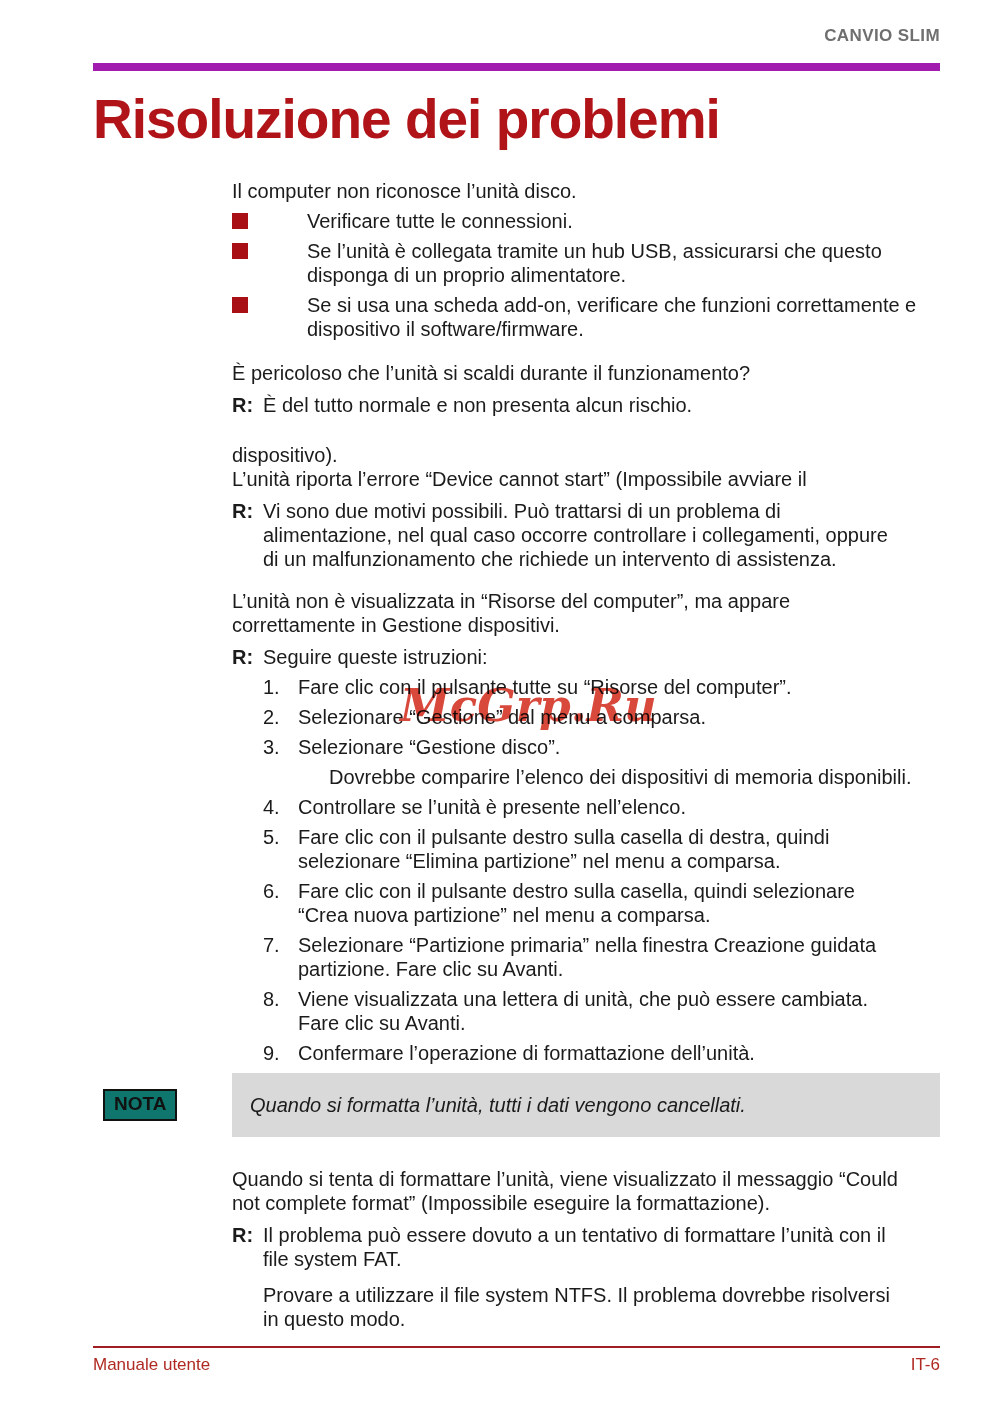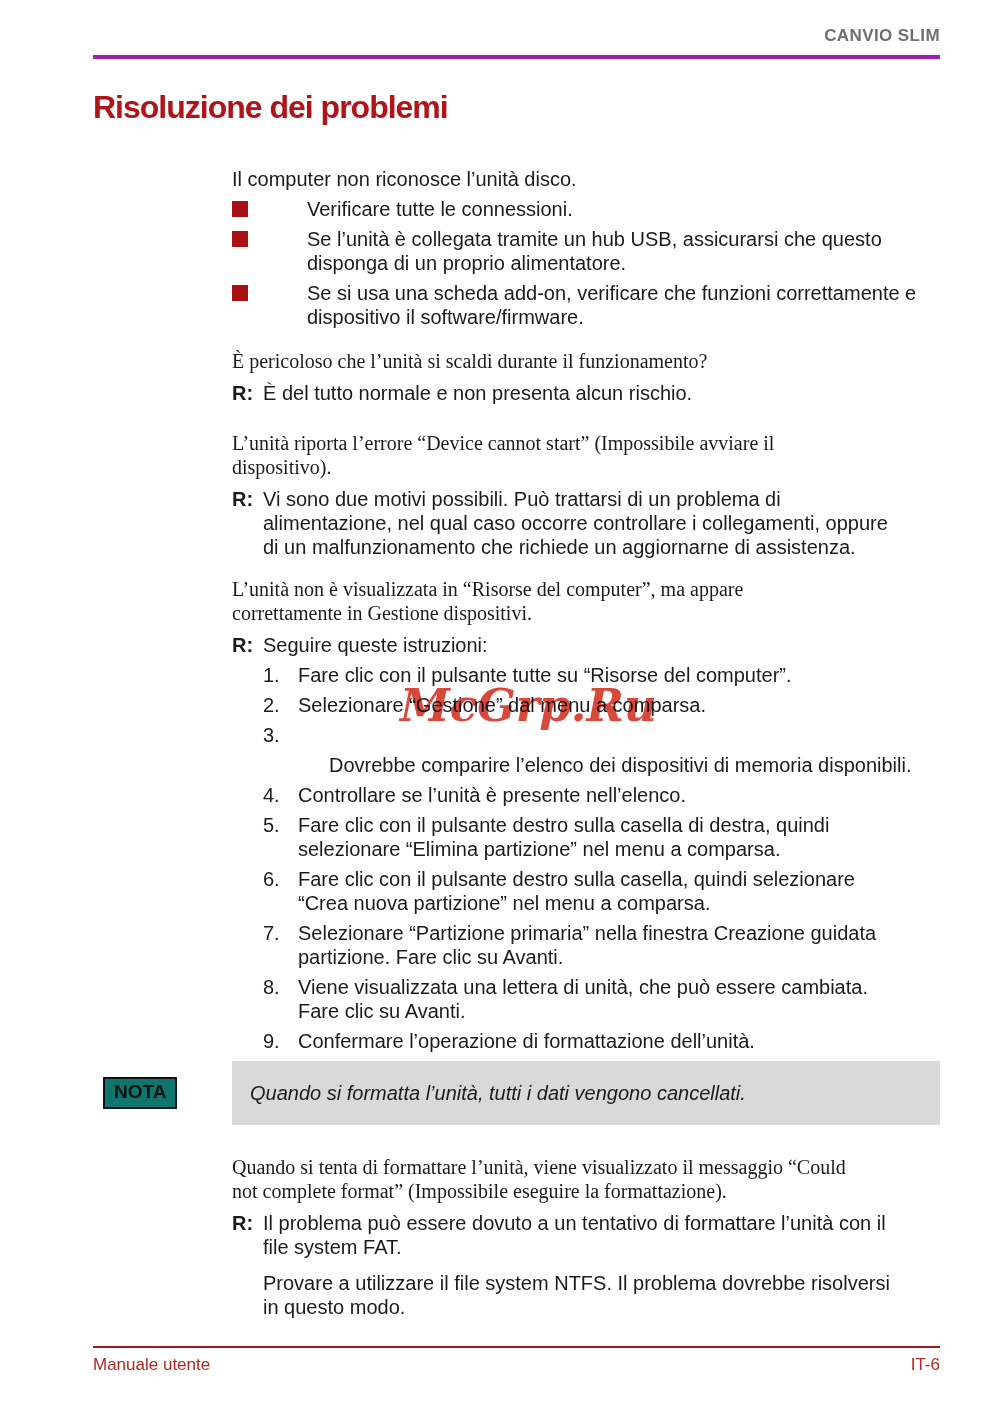--- a/index.html
+++ b/index.html
@@ -10,41 +10,41 @@
     font-family:"Liberation Sans","DejaVu Sans",sans-serif;
     color:#1b1b1b;
     overflow:hidden;
     box-sizing:border-box;
     padding:26px 60px 0 93px;
   }
   .hdr{
     text-align:right;
     font-size:17px;font-weight:bold;letter-spacing:.4px;
     color:#6f6f6f;
-    padding-bottom:9px;
-    border-bottom:4px solid #a21caf;
+    padding-bottom:17px;
+    border-bottom:8px solid #a21caf;
     line-height:20px;
   }
   .title{
     margin:22px 0 0 0;
-    font-size:32px;line-height:52px;
+    font-size:55px;line-height:52px;
     font-weight:bold;letter-spacing:-1px;
     color:#b01419;
   }
   .content{margin:34px 0 0 139px;font-size:20px;line-height:24px;}
   .line{white-space:nowrap;}
   .intro{margin-bottom:6px;}
   .bullet{display:flex;margin-bottom:6px;gap:44px;}
   .bullet .marker{flex:0 0 31px;}
   .sq{display:block;width:16px;height:16px;background:#a91016;margin-top:4px;}
   .qa1{margin-top:20px;}
   .qa2{margin-top:26px;}
   .qa3{margin-top:18px;}
   .qa4{margin-top:30px;}
-  .q{margin-bottom:8px;font-family:Liberation Serif, serif;}
+  .q{margin-bottom:8px;}
   .arow{display:flex;}
   .alabel{flex:0 0 31px;font-weight:bold;}
   .steps{margin:6px 0 0 31px;}
   .step{display:flex;margin-bottom:6px;}
   .step .num{flex:0 0 35px;}
   .stepnote{margin:3px 0 6px 66px;}
   .noterow{position:relative;margin-top:8px;}
   .notebox{
     background:#d9d9d9;
     padding:20px 18px;
@@ -130,29 +130,29 @@
       <div class="arow">
         <span class="alabel">R:</span>
         <div>
           <div class="line">È del tutto normale e non presenta alcun rischio.</div>
         </div>
       </div>
     </div>
 
     <div class="qa2">
       <div class="q">
+        <div class="line">dispositivo).</div>
         <div class="line">L’unità riporta l’errore “Device cannot start” (Impossibile avviare il</div>
-        <div class="line">dispositivo).</div>
       </div>
       <div class="arow">
         <span class="alabel">R:</span>
         <div>
           <div class="line">Vi sono due motivi possibili. Può trattarsi di un problema di</div>
           <div class="line">alimentazione, nel qual caso occorre controllare i collegamenti, oppure</div>
-          <div class="line">di un malfunzionamento che richiede un aggiornarne di assistenza.</div>
+          <div class="line">di un malfunzionamento che richiede un intervento di assistenza.</div>
         </div>
       </div>
     </div>
 
     <div class="qa3">
       <div class="q">
         <div class="line">L’unità non è visualizzata in “Risorse del computer”, ma appare</div>
         <div class="line">correttamente in Gestione dispositivi.</div>
       </div>
       <div class="arow">
@@ -170,20 +170,23 @@
             </div>
         </div>
         <div class="step">
           <span class="num">2.</span>
           <div>
               <div class="line">Selezionare “Gestione” dal menu a comparsa.</div>
             </div>
         </div>
         <div class="step">
           <span class="num">3.</span>
+          <div>
+              <div class="line">Selezionare “Gestione disco”.</div>
+            </div>
         </div>
         <div class="stepnote">
           <div class="line">Dovrebbe comparire l’elenco dei dispositivi di memoria disponibili.</div>
         </div>
         <div class="step">
           <span class="num">4.</span>
           <div>
               <div class="line">Controllare se l’unità è presente nell’elenco.</div>
             </div>
         </div>

